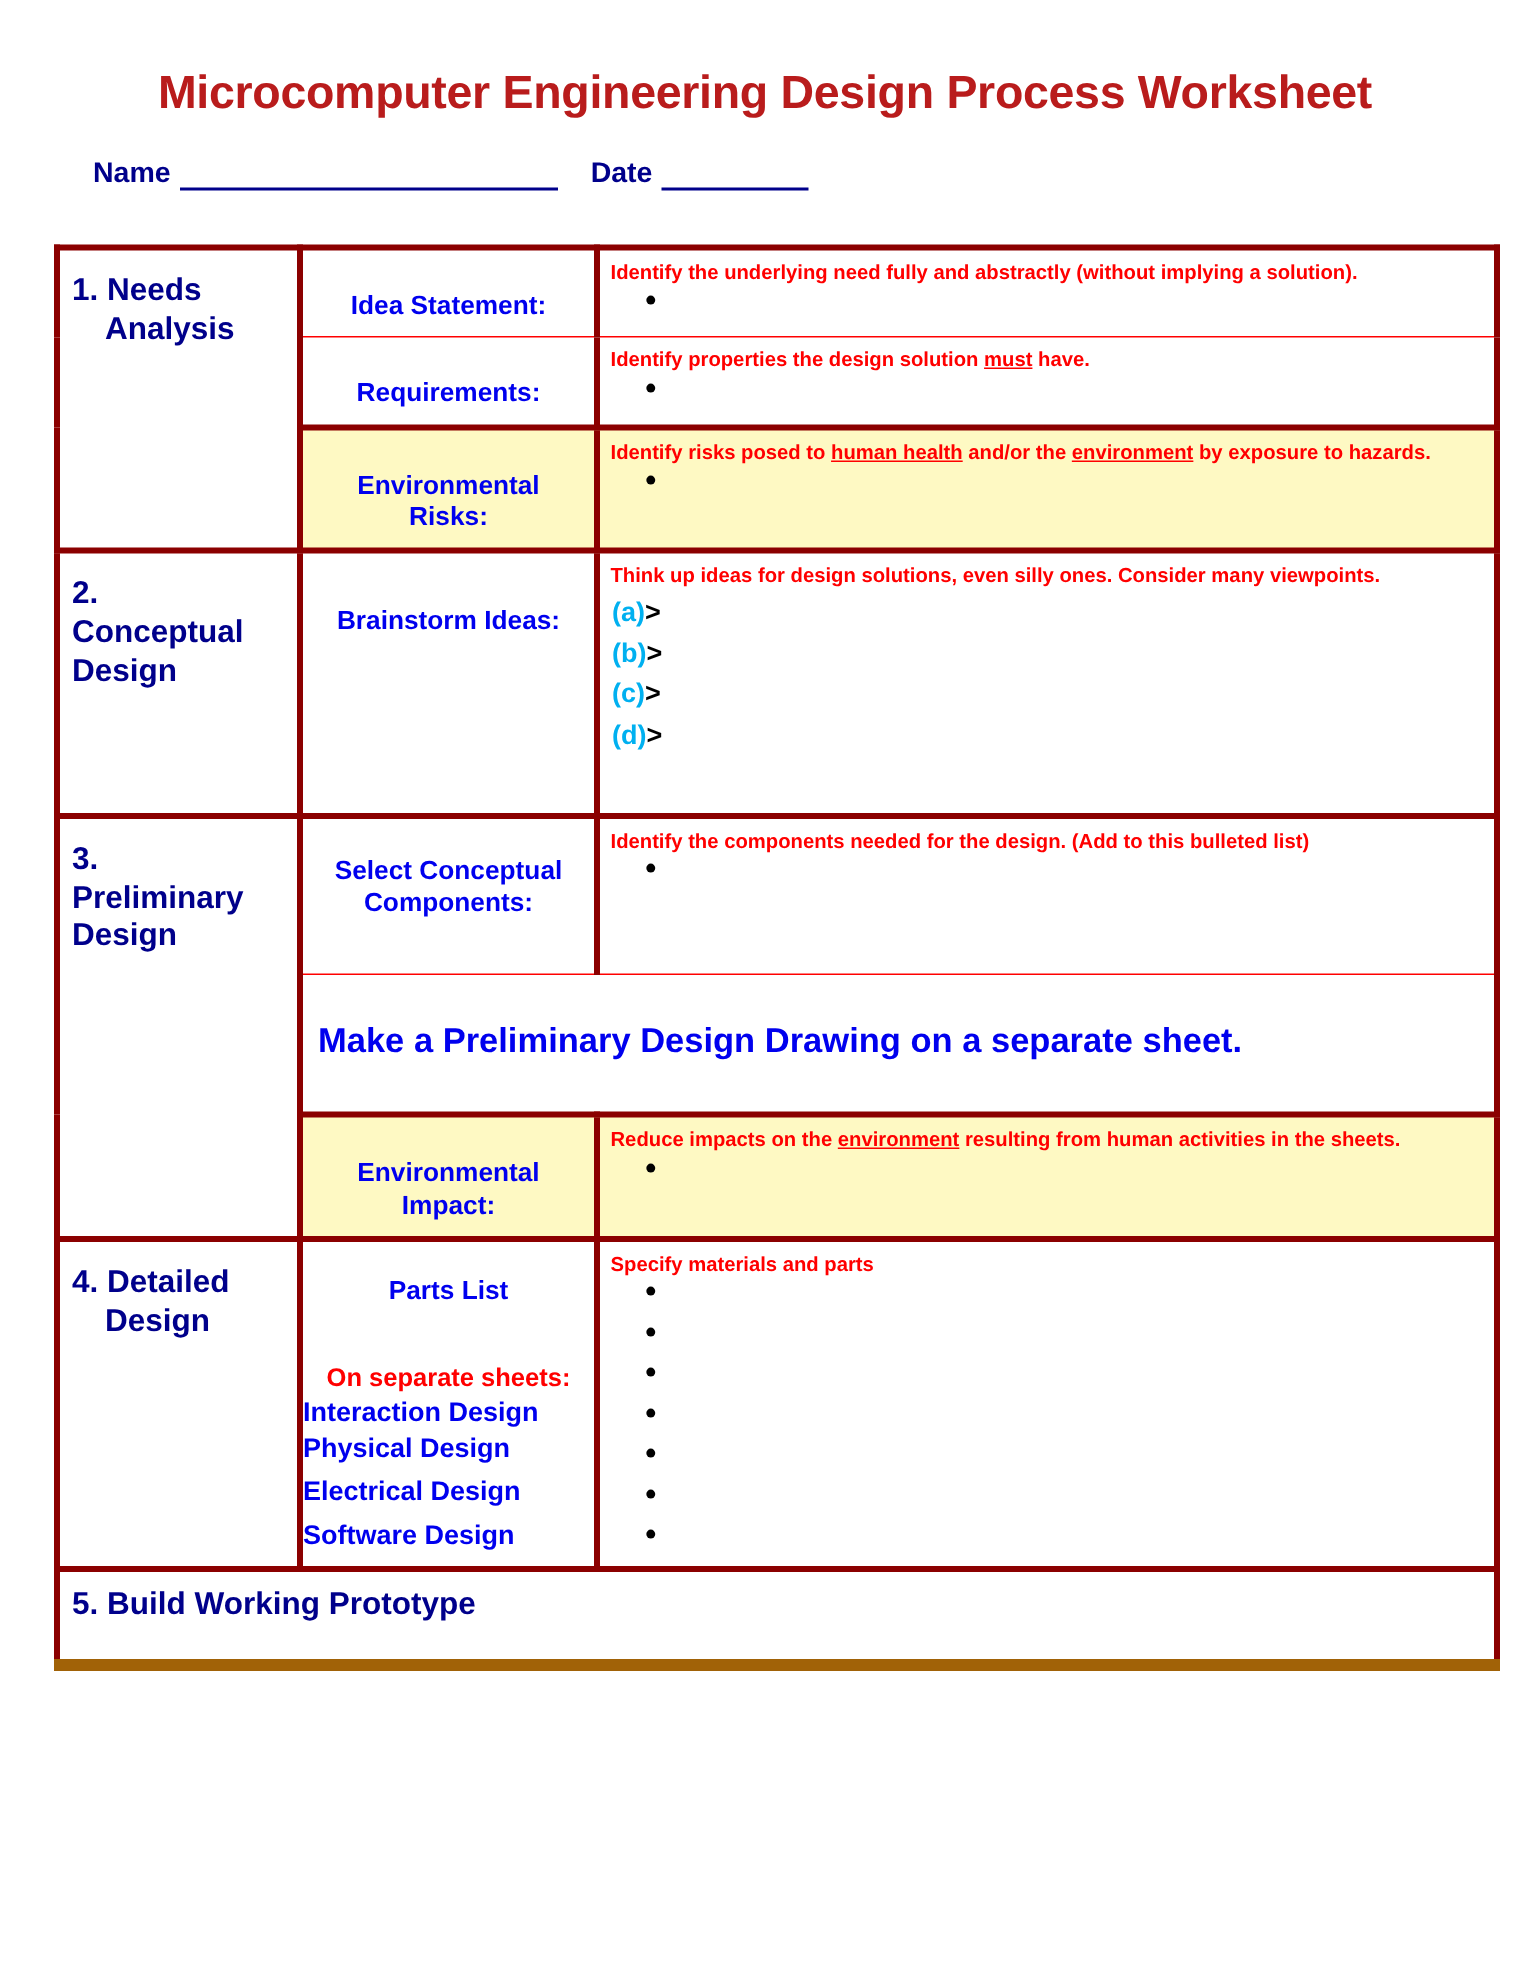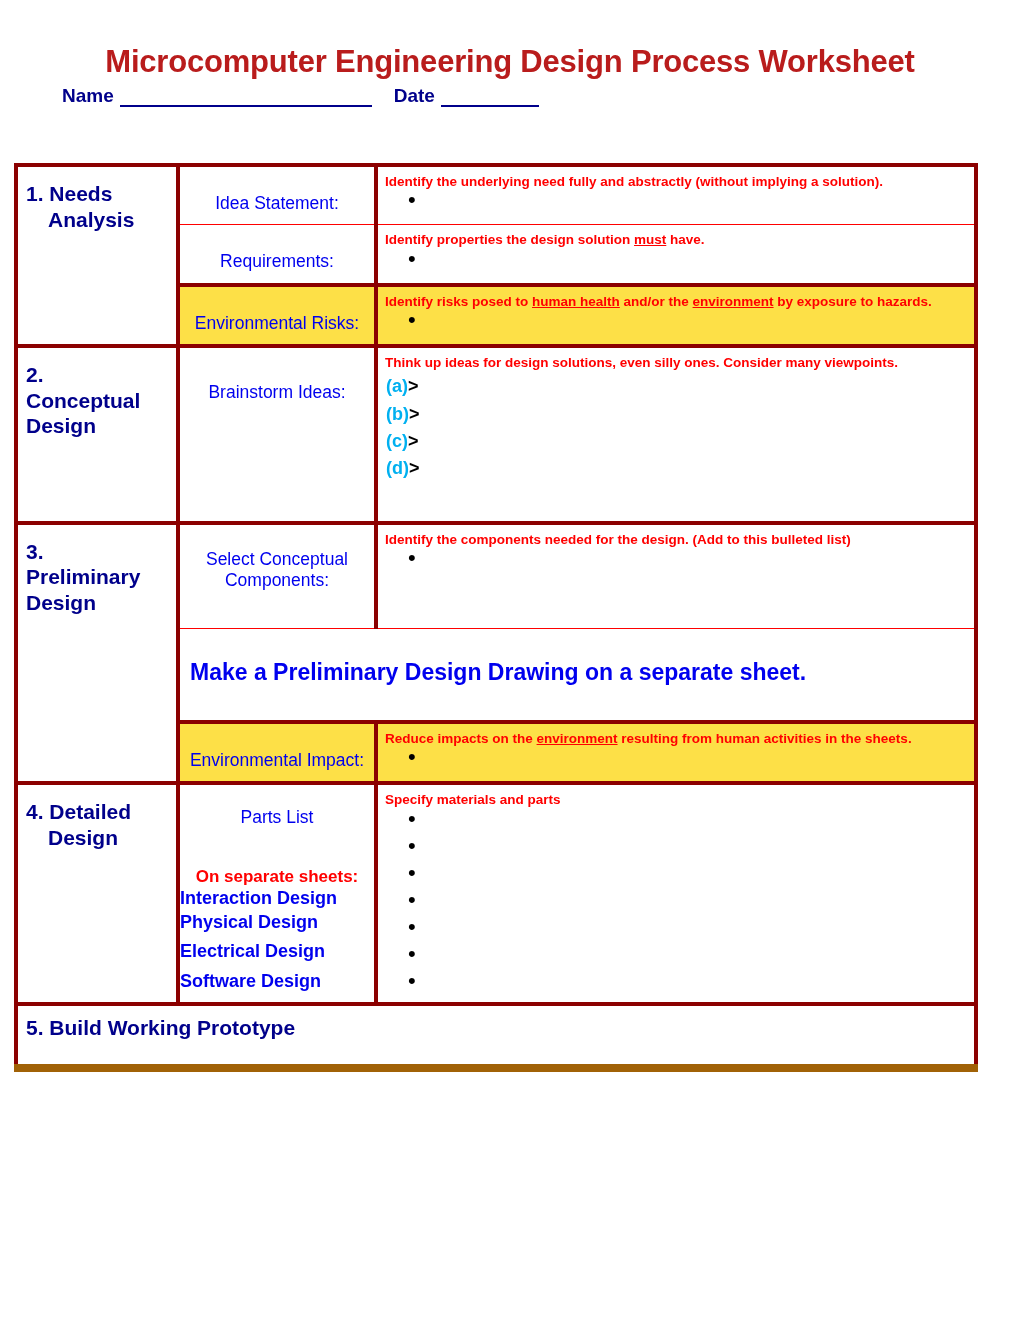--- a/index.html
+++ b/index.html
@@ -29,34 +29,34 @@
     padding: 0 30px;
   }
   .namedate {
     color: #00008B;
     font-size: 19px;
     font-weight: bold;
     margin: 6px 0 0 62px;
     display: flex;
     align-items: flex-end;
   }
-  .nd-label { white-space: pre; }
+  .nd-label { white-space: pre; margin-top: 20px; }
   .rule {
     display: inline-block;
     border-bottom: 2.5px solid #00008B;
     height: 18px;
   }
   .rule-name { width: 252px; margin-left: 6px; }
   .rule-date { width: 98px; margin-left: 6px; }
   .nd-gap { display: inline-block; width: 22px; }
 
   
   .sheet {
     position: absolute;
-    left: 14px;
+    left: 36px;
     top: 163px;
     width: 780px;
   }
   table.worksheet {
     border-collapse: collapse;
     width: 960px;
     table-layout: fixed;
   }
   table.worksheet td {
     vertical-align: top;
@@ -83,21 +83,21 @@
     font-size: 21px;
     font-weight: bold;
     line-height: 1.22;
     padding: 14px 8px 8px 8px;
   }
   .stage .ln2 { display: block; padding-left: 22px; }
 
   .sublabel {
     color: #0000EE;
     font-size: 17.5px;
-    font-weight: normal;
+    font-weight: bold;
     text-align: center;
     line-height: 1.22;
     padding: 16px 8px 10px 8px;
   }
   .sublabel.mid { padding-top: 26px; }
 
   .instr {
     color: #FF0000;
     font-size: 13.5px;
     font-weight: bold;
@@ -146,21 +146,21 @@
     padding: 30px 8px 8px 10px;
   }
 
   .finalrow {
     color: #00008B;
     font-size: 21px;
     font-weight: bold;
     padding: 10px 8px 24px 8px;
   }
 
-  .green { background: #fde047; }
+  .green { background: #fef9c3; }
 
   .onsep {
     color: #FF0000;
     font-size: 17px;
     font-weight: bold;
     text-align: center;
     line-height: 1.22;
     padding-top: 28px;
   }
   .seplist {

